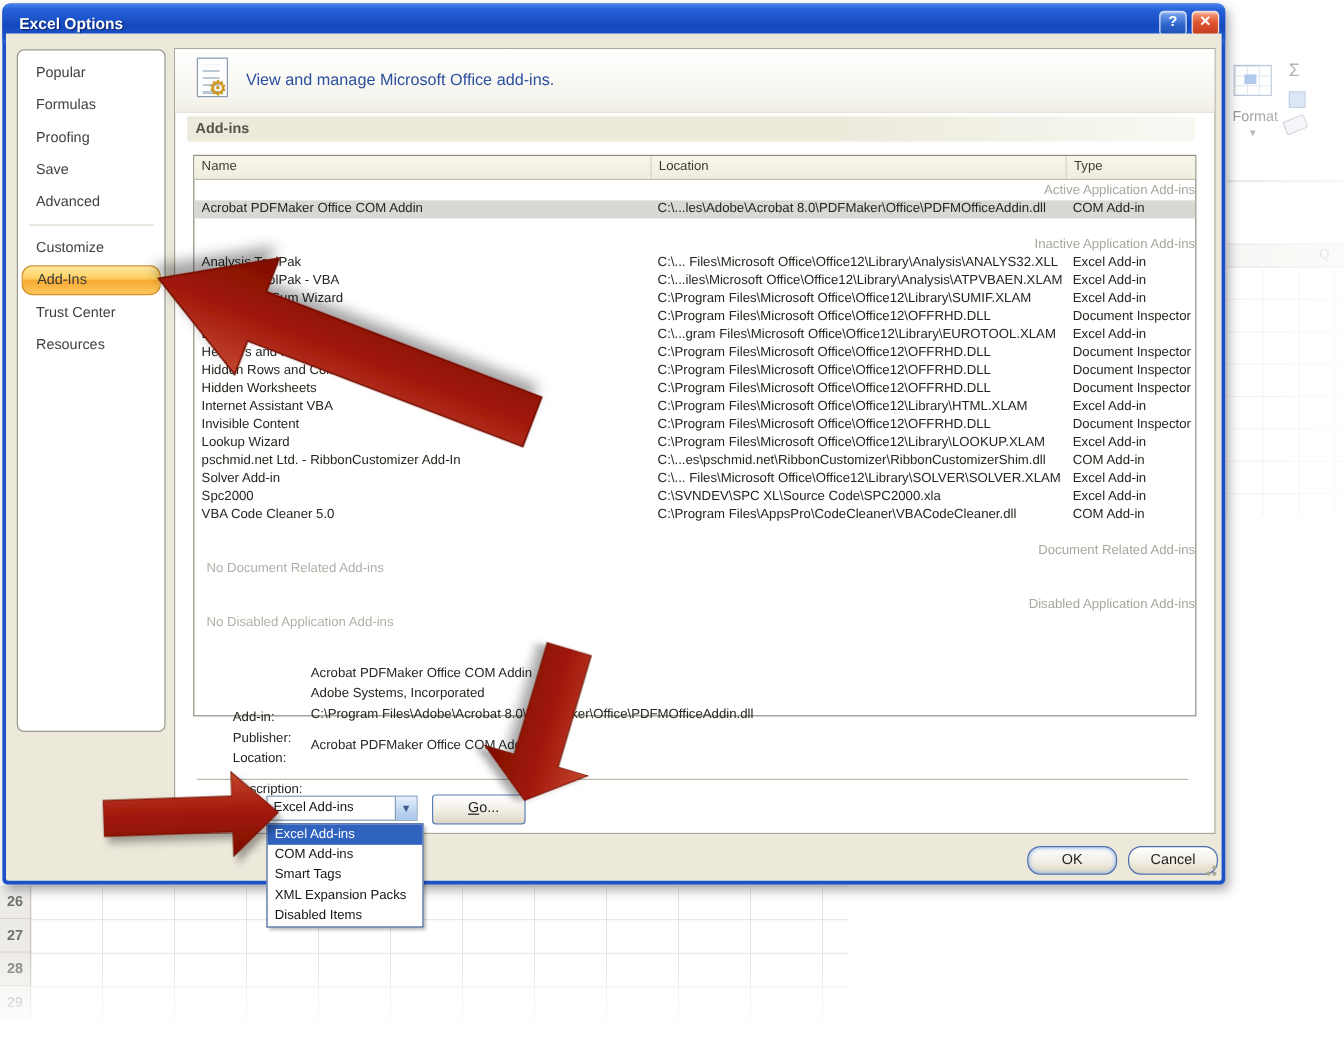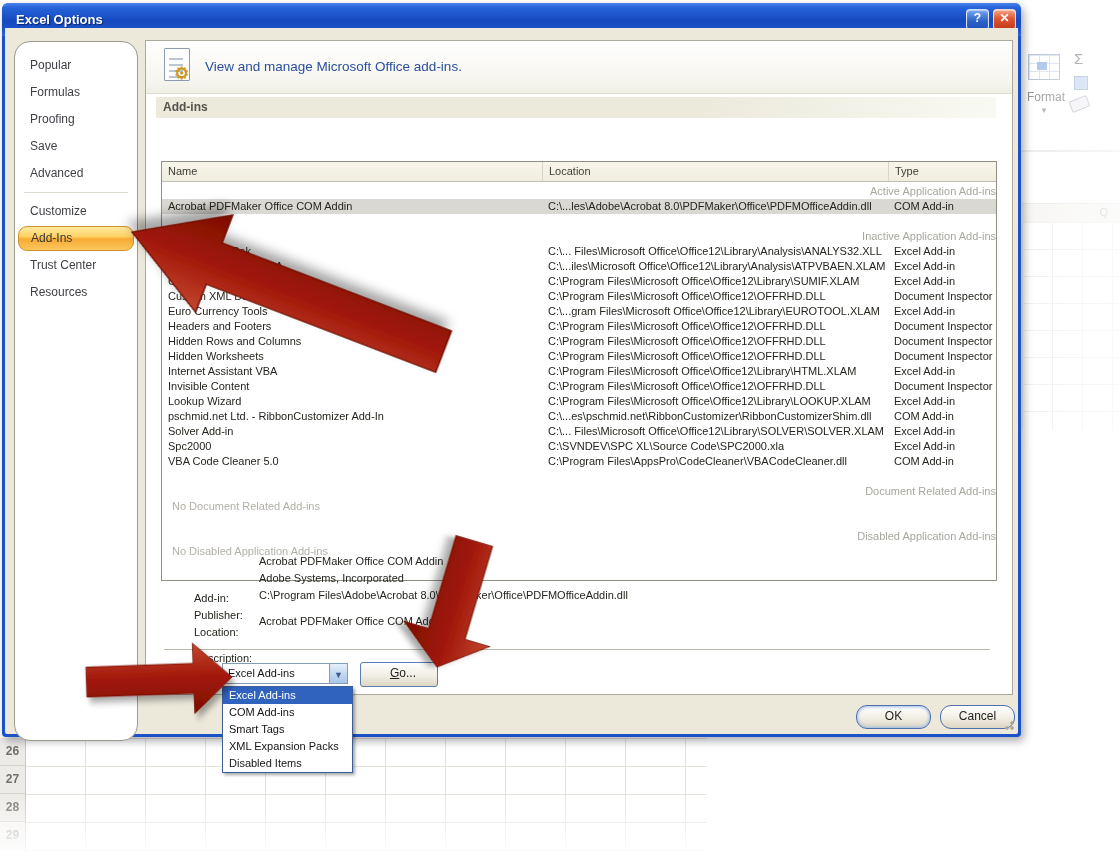--- a/index.html
+++ b/index.html
@@ -53,22 +53,22 @@
     text-shadow:1px 1px 1px rgba(0,0,40,.55);}
   .tb-btn{width:21px;height:19px;margin-left:4px;border-radius:4px;cursor:default;
     border:1px solid rgba(255,255,255,.8);color:#fff;font-size:12px;font-weight:bold;
     line-height:17px;text-align:center;box-shadow:inset 0 1px 1px rgba(255,255,255,.5);}
   .btn-help{background:linear-gradient(180deg,#7AA6F0,#2B62C8 60%,#1F50B8);}
   .btn-close{background:linear-gradient(180deg,#F4A488,#E05630 45%,#C23A1C);}
   .content{position:absolute;left:3px;top:25px;width:1013px;height:706px;
     background:#ECE9DB;border-radius:0 0 2px 2px;}
 
   
-  .sidebar{position:absolute;left:9px;top:13px;width:124px;height:700px;background:#fff;
-    border:1px solid #9A9A8F;border-radius:16px;padding-top:10px;box-sizing:border-box;}
+  .sidebar{position:absolute;left:9px;top:13px;width:124px;height:569px;background:#fff;
+    border:1px solid #9A9A8F;border-radius:6px;padding-top:5px;box-sizing:border-box;}
   .nav-item{height:27px;line-height:27px;padding-left:15px;font-size:12px;color:#3F3F46;cursor:default;}
   .nav-sep{height:1px;background:#DBDBCF;margin:5px 9px;}
   .nav-item.selected{margin:1px 3px;padding-left:12px;height:23px;line-height:23px;
     border:1px solid #D2912A;border-radius:9px;color:#383838;
     background:linear-gradient(180deg,#FFE9A0 0%,#FFD163 42%,#F8AB33 52%,#FBC65C 100%);}
 
   
   .panel{position:absolute;left:140px;top:12px;width:866px;height:653px;background:#fff;
     border:1px solid #ABA99C;}
   .banner{position:absolute;left:0;top:0;width:100%;height:52px;
@@ -79,22 +79,22 @@
     background-image:repeating-linear-gradient(180deg,transparent 0 4px,#BCC7D6 4px 6px);
     background-size:14px 100%;background-position:4px 5px;background-repeat:no-repeat;}
   .gear-ic{position:absolute;left:28px;top:22px;font-size:17px;color:#D79A18;
     text-shadow:0 0 1px #8A6200;}
   .banner-text{position:absolute;left:59px;top:18px;font-size:13.5px;color:#2B4F9E;}
   .section-bar{position:absolute;left:10px;top:56px;width:840px;height:21px;line-height:21px;
     background:linear-gradient(90deg,#ECEADB 0%,#ECEADB 65%,#F9F9F4 100%);
     padding-left:7px;font-weight:bold;font-size:12px;color:#53524B;box-sizing:border-box;}
 
   
-  .tbl{position:absolute;left:15px;top:88px;width:836px;height:420px;
-    border:1px solid #8F8F82;font-size:11px;box-sizing:border-box;background:#fff;margin-top:32px;}
+  .tbl{position:absolute;left:15px;top:88px;width:836px;height:468px;
+    border:1px solid #8F8F82;font-size:11px;box-sizing:border-box;background:#fff;}
   .tbl-head{display:grid;grid-template-columns:380px 346px 1fr;height:19px;
     background:linear-gradient(180deg,#F8F6EA,#EFEDDE);border-bottom:1px solid #C2BFAF;}
   .th{line-height:19px;padding-left:6px;color:#3E3D36;}
   .th + .th{border-left:1px solid #D8D5C5;}
   .tbl-body{padding-top:2px;}
   .trow{display:grid;grid-template-columns:380px 346px 110px;height:15px;line-height:15px;}
   .tc{padding-left:6px;white-space:nowrap;overflow:hidden;color:#26251F;}
   .trow.sel{background:#D9D8D2;}
   .ghdr{height:15px;line-height:15px;padding-left:6px;font-weight:normal;color:#A8A79D;text-align:right;}
   .blankrow{height:15px;}

